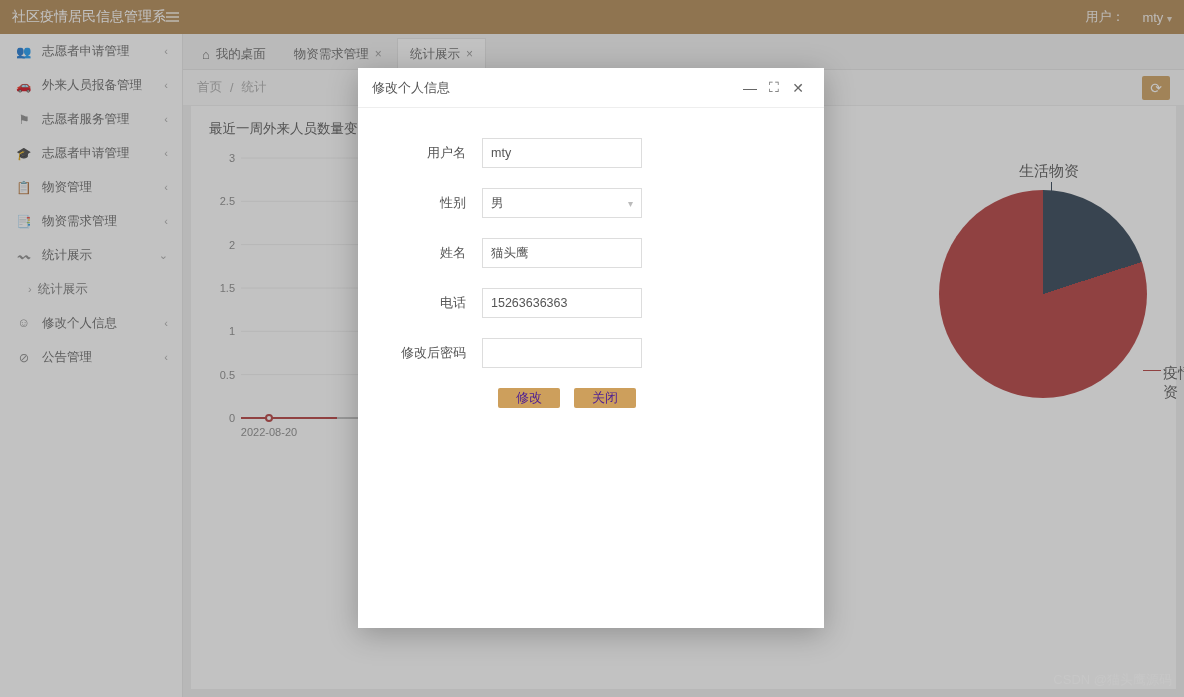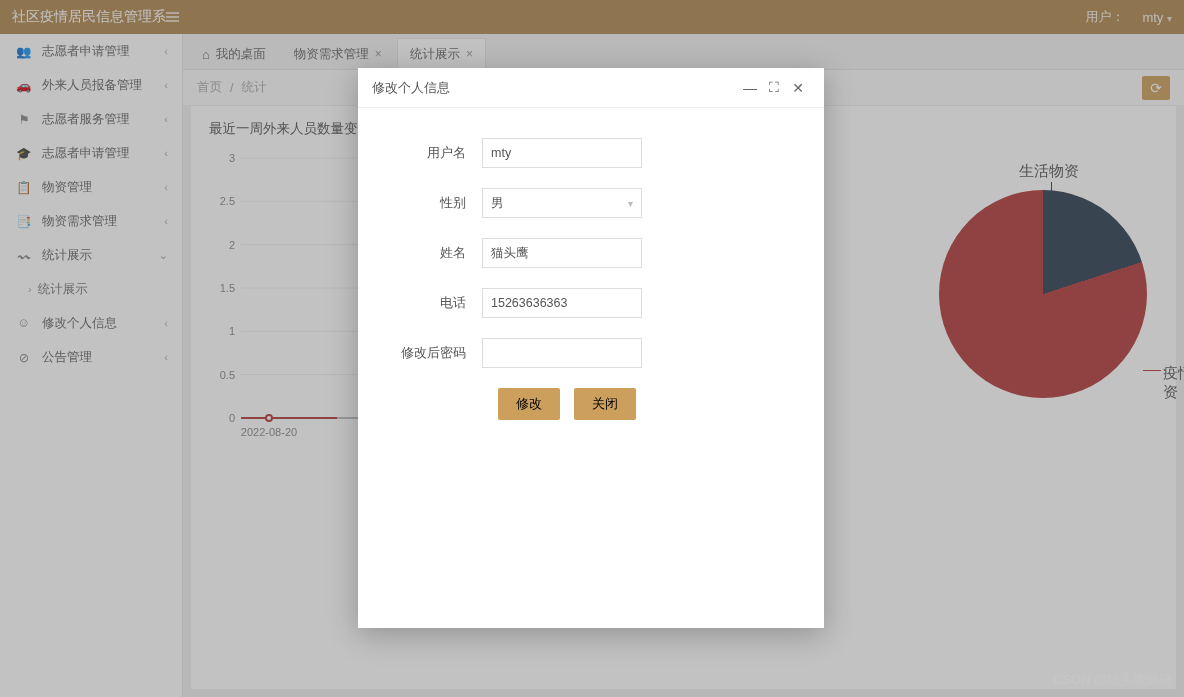--- a/index.html
+++ b/index.html
@@ -47,21 +47,21 @@
 .modal-head { height: 40px; display: flex; align-items: center; padding: 0 14px; color: #555; font-size: 13px; border-bottom: 1px solid #eee; }
 .modal-head .sp { flex: 1; }
 .modal-head .ico-btn { width: 24px; text-align: center; cursor: pointer; color: #666; font-size: 14px; }
 .modal-body { padding: 30px 26px; }
 .frow { display: flex; align-items: center; margin-bottom: 20px; }
 .frow label { width: 98px; text-align: right; padding-right: 16px; font-size: 13px; color: #555; }
 .frow .inp { width: 160px; height: 30px; border: 1px solid #ddd; padding: 0 8px; font-size: 12.5px; color: #555; outline: none; }
 .frow .sel { width: 160px; height: 30px; border: 1px solid #ddd; padding: 0 8px; font-size: 12.5px; color: #555; display: flex; align-items: center; justify-content: space-between; cursor: pointer; }
 .frow .sel .tri { color: #bbb; font-size: 10px; }
 .btns { display: flex; gap: 14px; padding-left: 114px; margin-top: 8px; }
-.btns button { height: 32px; padding: 0 18px; background: #cd9f5c; border: none; color: #000000; font-size: 13px; cursor: pointer; border-radius: 2px; }
+.btns button { height: 20px; padding: 0 18px; background: #cd9f5c; border: none; color: #4c1d95; font-size: 13px; cursor: pointer; border-radius: 2px; }
 
 .watermark { position: absolute; right: 12px; bottom: 8px; font-size: 13px; color: #c7c7c7; }
 </style>
 </head>
 <body>
 
 <div class="topbar">
   <div class="title">
     <span>社区疫情居民信息管理系</span>
     <span class="menu-icon">

